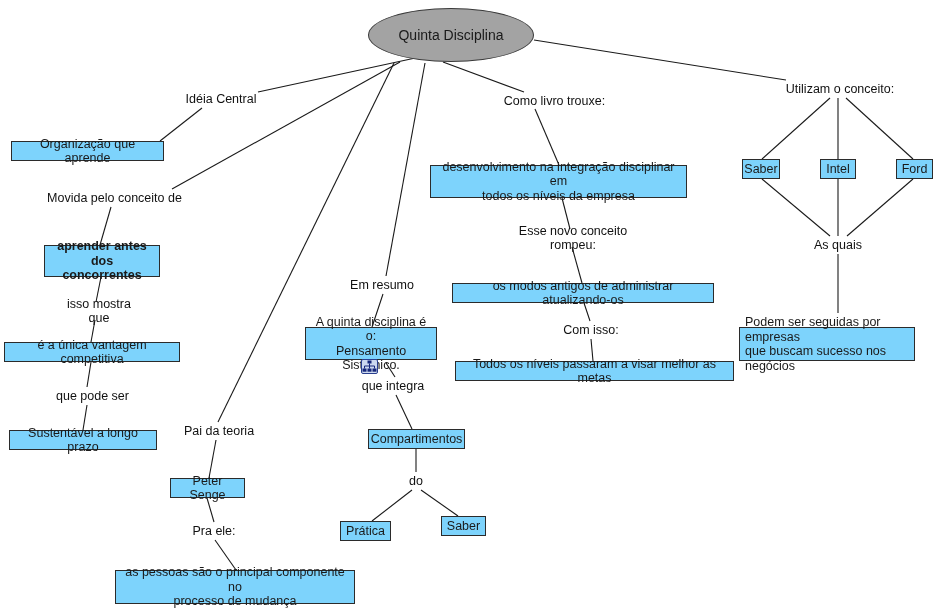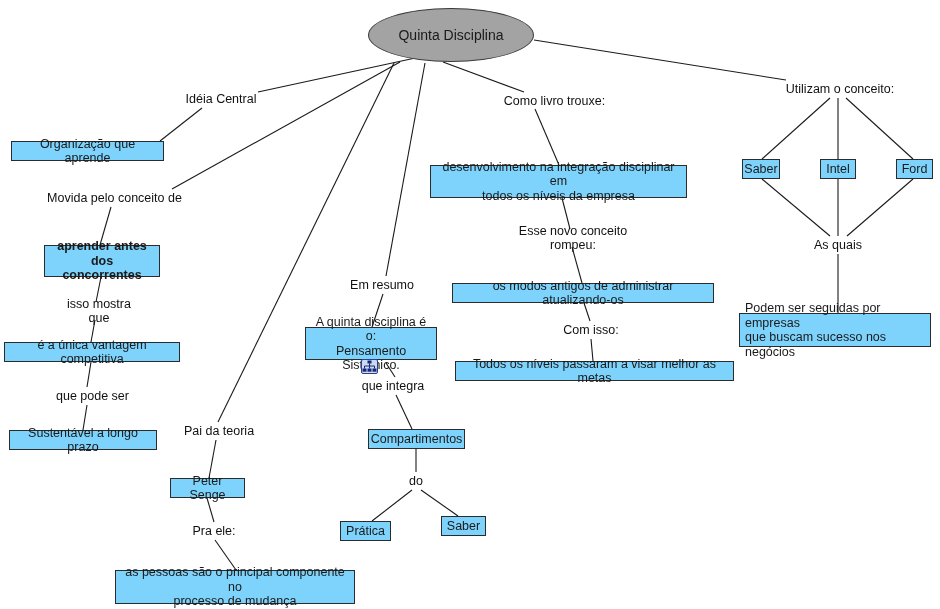--- a/index.html
+++ b/index.html
@@ -139,21 +139,21 @@
 todos os níveis da empresa</div>
       <div class="node label" style="left: 495px; top: 230px; width: 156px; height: 16px;">Esse novo conceito rompeu:</div>
       <div class="node box" style="left: 452px; top: 283px; width: 262px; height: 20px;">os modos antigos de administrar atualizando-os</div>
       <div class="node label" style="left: 562px; top: 322px; width: 58px; height: 16px;">Com isso:</div>
       <div class="node box" style="left: 455px; top: 361px; width: 279px; height: 20px;">Todos os níveis passaram a visar melhor as metas</div>
       <div class="node label" style="left: 785px; top: 81px; width: 110px; height: 16px;">Utilizam o conceito:</div>
       <div class="node box" style="left: 742px; top: 159px; width: 38px; height: 20px;">Saber</div>
       <div class="node box" style="left: 820px; top: 159px; width: 36px; height: 20px;">Intel</div>
       <div class="node box" style="left: 896px; top: 159px; width: 37px; height: 20px;">Ford</div>
       <div class="node label" style="left: 812px; top: 237px; width: 52px; height: 16px;">As quais</div>
-      <div class="node box leftalign" style="left: 739px; top: 313px; width: 192px; height: 34px;">Podem ser seguidas por empresas
+      <div class="node box leftalign" style="left: 739px; top: 327px; width: 176px; height: 34px;">Podem ser seguidas por empresas
 que buscam sucesso nos negócios</div>
     </div>
 <div class="submap-icon" style="left: 361px; top: 359px;">
       <svg width="15" height="13" viewBox="0 0 15 13" xmlns="http://www.w3.org/2000/svg">
         <rect x="5.5" y="0.5" width="4" height="3" fill="#16277a"></rect>
         <line x1="7.5" y1="3.5" x2="7.5" y2="6" stroke="#16277a" stroke-width="1"></line>
         <line x1="2.5" y1="6" x2="12.5" y2="6" stroke="#16277a" stroke-width="1"></line>
         <line x1="2.5" y1="6" x2="2.5" y2="8.5" stroke="#16277a" stroke-width="1"></line>
         <line x1="7.5" y1="6" x2="7.5" y2="8.5" stroke="#16277a" stroke-width="1"></line>
         <line x1="12.5" y1="6" x2="12.5" y2="8.5" stroke="#16277a" stroke-width="1"></line>

